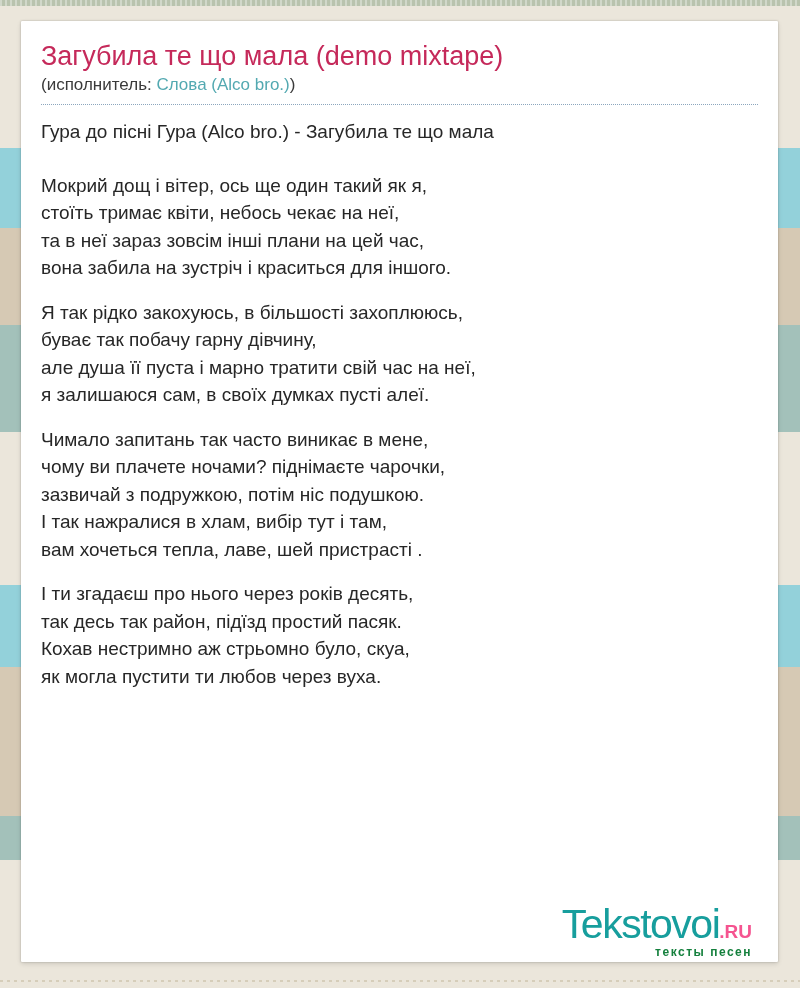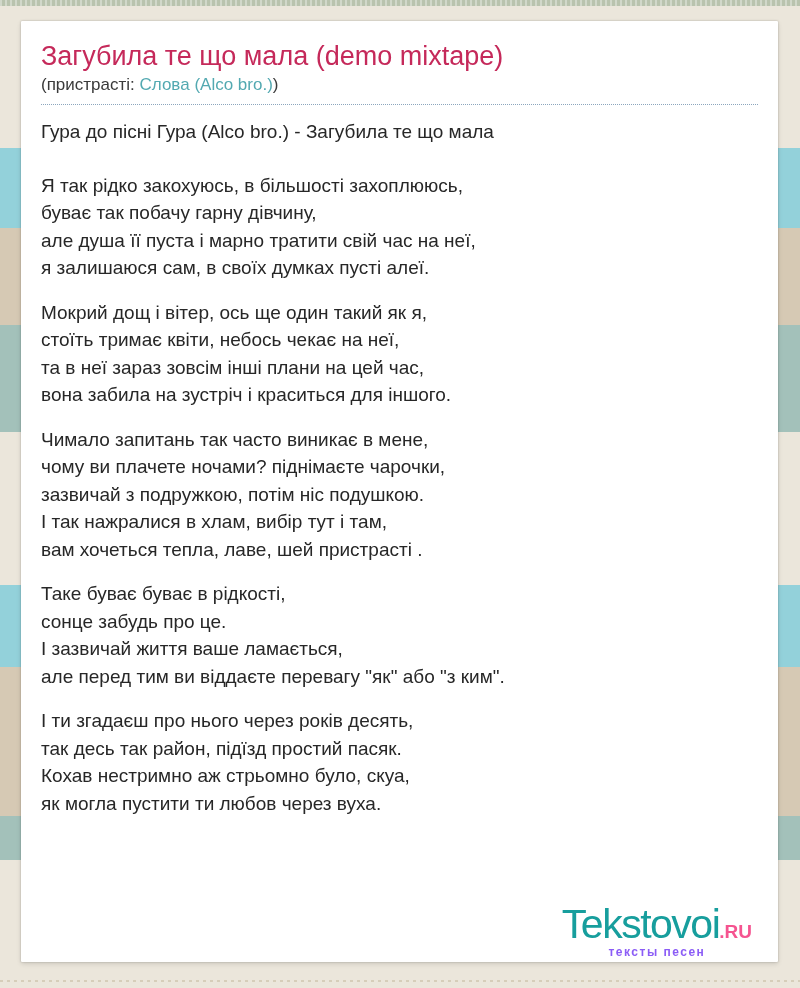--- a/index.html
+++ b/index.html
@@ -87,46 +87,44 @@
     font-size: 19px;
     font-weight: 700;
     color: #f55490;
     letter-spacing: 0;
     text-align: right;
   }
   .logo-tagline {
     margin-top: 1px;
     font-size: 12px;
     font-weight: 700;
-    color: #8b5cf6;
+    color: #15803d;
     letter-spacing: 1.5px;
-    text-align: center;
   }
 </style>
 </head>
 <body>
 
 <div class="page">
   <div class="top-edge-texture"></div>
   <div class="bottom-dots"></div>
 
   <div class="content-card">
     <h1 class="song-title">Загубила те що мала (demo mixtape)</h1>
 
     <div class="artist-line">
-      <span>(пристрасті: </span><a class="artist-link">Слова (Alco bro.)</a><span>)</span>
+      <span>(исполнитель: </span><a class="artist-link">Слова (Alco bro.)</a><span>)</span>
     </div>
 
     <div class="lyrics-body">
       <p class="lyrics-intro">Гура до пісні Гура (Alco bro.) - Загубила те що мала</p>
 
-    <p>Я так рідко закохуюсь, в більшості захоплююсь,<br>буває так побачу гарну дівчину,<br>але душа її пуста і марно тратити свій час на неї,<br>я залишаюся сам, в своїх думках пусті алеї.</p>
-        <p>Мокрий дощ і вітер, ось ще один такий як я,<br>стоїть тримає квіти, небось чекає на неї,<br>та в неї зараз зовсім інші плани на цей час,<br>вона забила на зустріч і краситься для іншого.</p>
+    <p>Мокрий дощ і вітер, ось ще один такий як я,<br>стоїть тримає квіти, небось чекає на неї,<br>та в неї зараз зовсім інші плани на цей час,<br>вона забила на зустріч і краситься для іншого.</p>
+        <p>Я так рідко закохуюсь, в більшості захоплююсь,<br>буває так побачу гарну дівчину,<br>але душа її пуста і марно тратити свій час на неї,<br>я залишаюся сам, в своїх думках пусті алеї.</p>
         <p>Чимало запитань так часто виникає в мене,<br>чому ви плачете ночами? піднімаєте чарочки,<br>зазвичай з подружкою, потім ніс подушкою.<br>І так нажралися в хлам, вибір тут і там,<br>вам хочеться тепла, лаве, шей пристрасті .</p>
-        <p>Таке буває буває в рідкості,<br>сонце забудь про це.<br>І зазвичай життя ваше ламається,<br>але перед тим ви віддаєте перевагу "як" або "з ким".</p>
         <p>І ти згадаєш про нього через років десять,<br>так десь так район, підїзд простий пасяк.<br>Кохав нестримно аж стрьомно було, скуа,<br>як могла пустити ти любов через вуха.</p>
       </div>
 
     <a class="site-logo">
       <div class="logo-row"><span class="logo-brand">Tekstovoi</span><span class="logo-domain">.RU</span></div>
       <div class="logo-tagline">тексты песен</div>
     </a>
   </div>
 </div>
 

